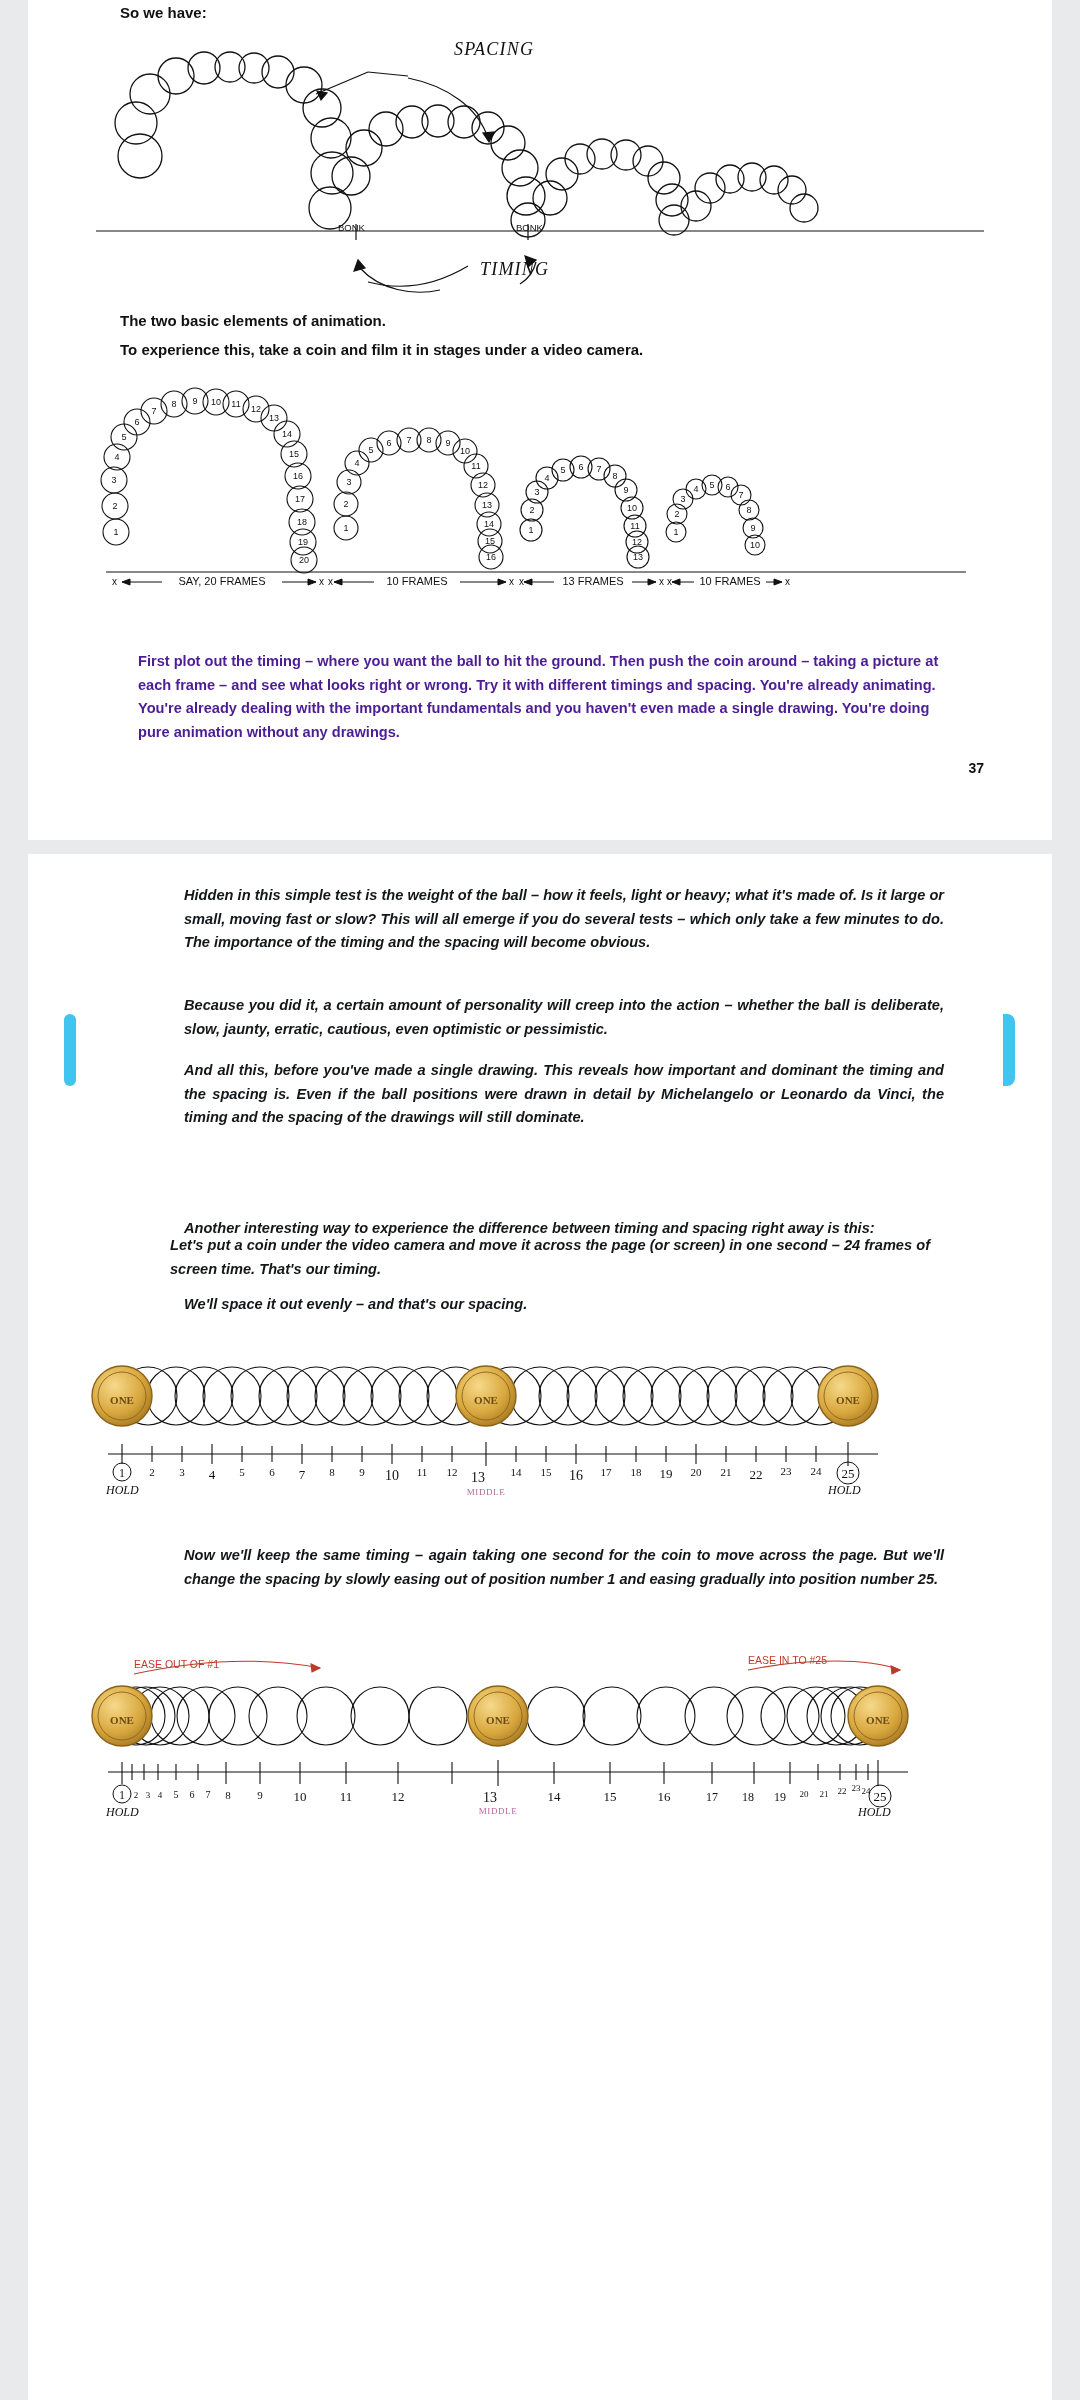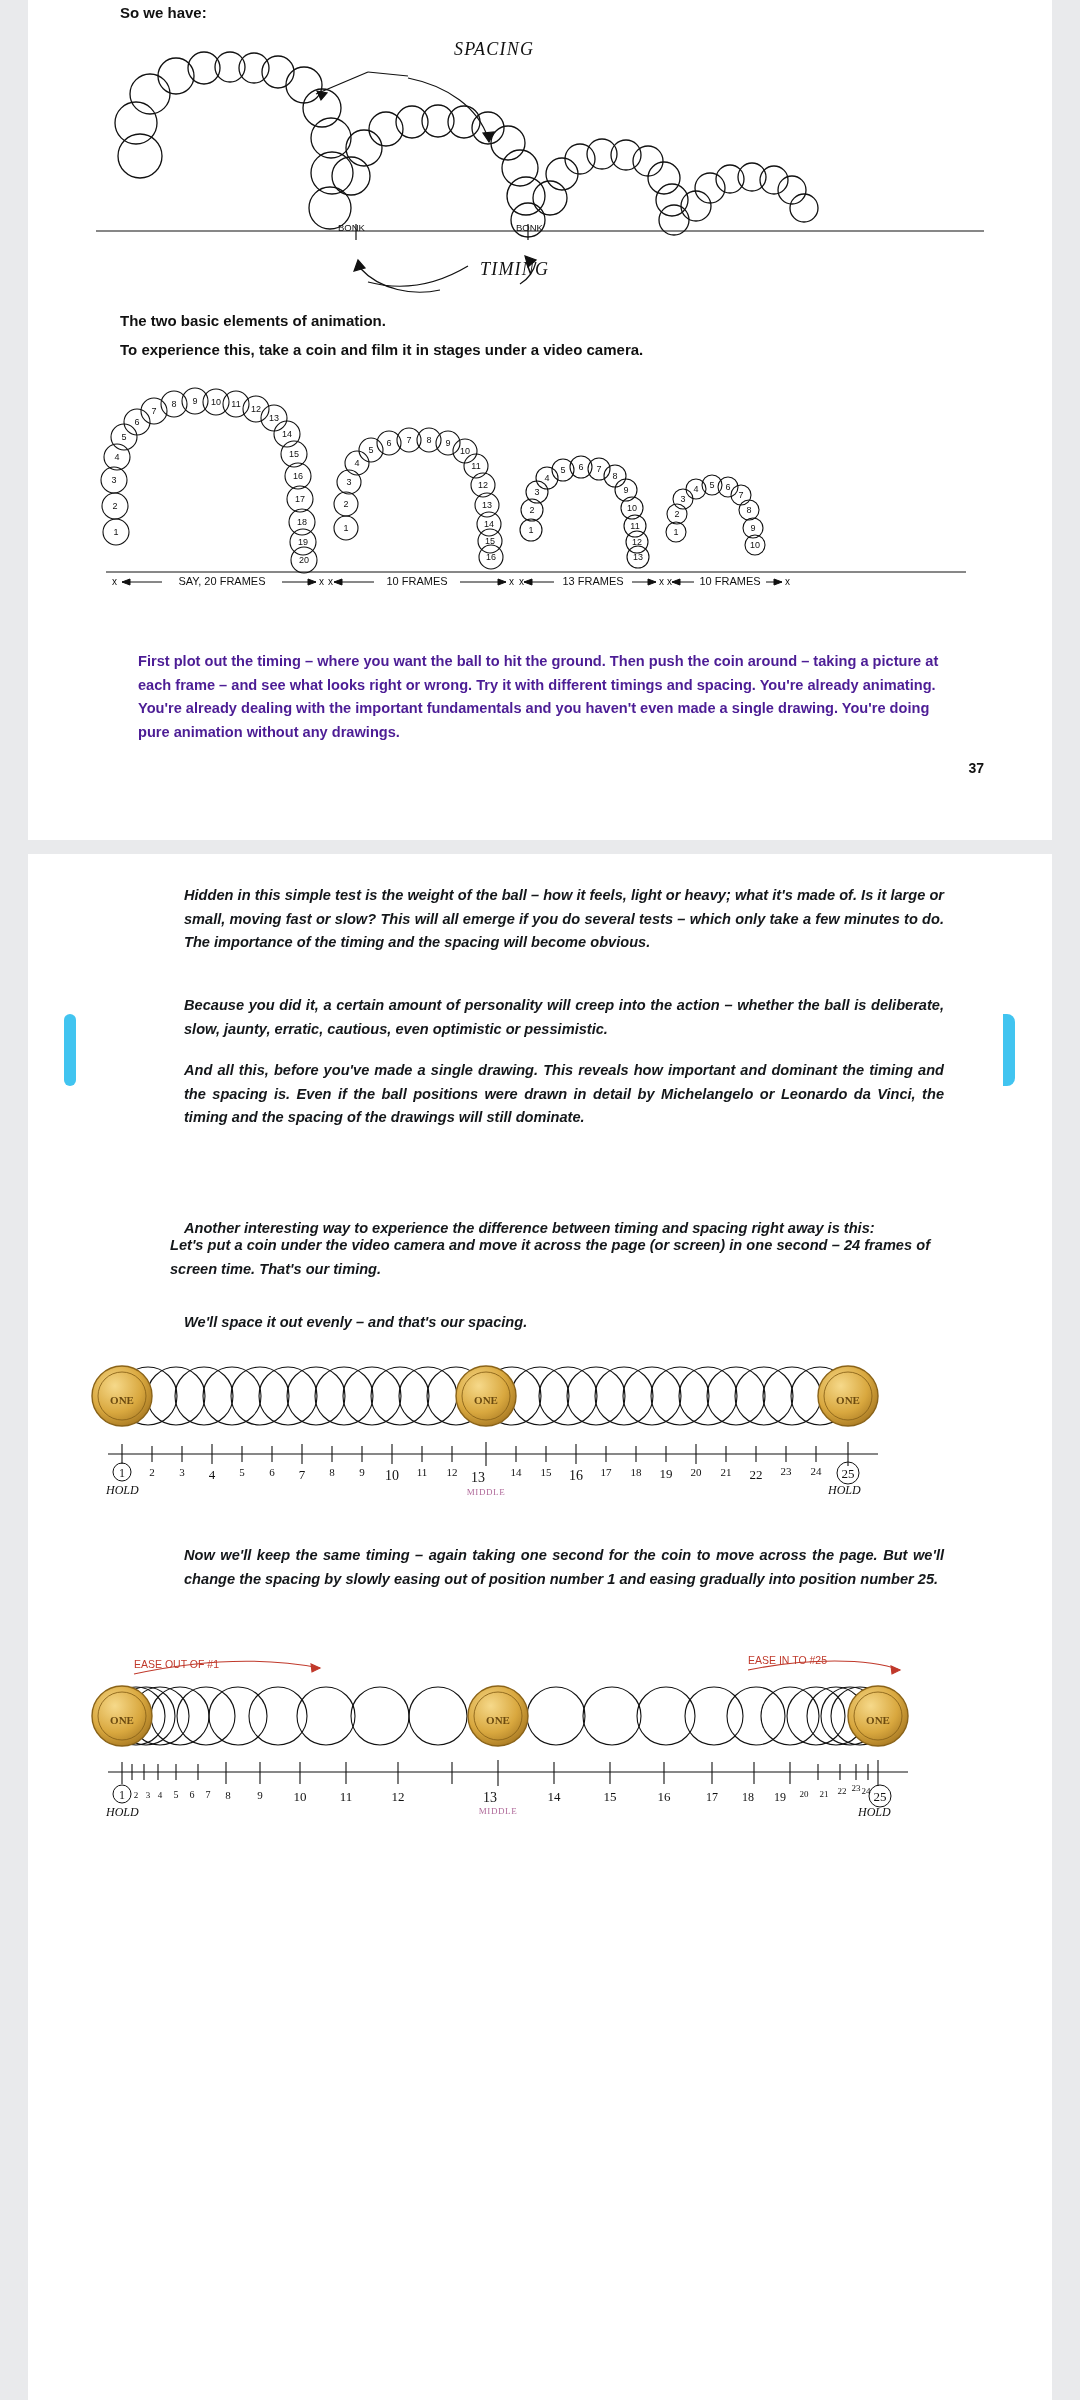--- a/index.html
+++ b/index.html
@@ -335,21 +335,21 @@
   <div class="para just" style="left:156px; top:30px; width:760px;">Hidden in this simple test is the weight of the ball – how it feels, light or heavy; what it's made of. Is it large or small, moving fast or slow? This will all emerge if you do several tests – which only take a few minutes to do. The importance of the timing and the spacing will become obvious.</div>
 
   <div class="para just" style="left:156px; top:205px; width:760px;">And all this, before you've made a single drawing. This reveals how important and dominant the timing and the spacing is. Even if the ball positions were drawn in detail by Michelangelo or Leonardo da Vinci, the timing and the spacing of the drawings will still dominate.</div>
 
   <div class="para just" style="left:156px; top:140px; width:760px;">Because you did it, a certain amount of personality will creep into the action – whether the ball is deliberate, slow, jaunty, erratic, cautious, even optimistic or pessimistic.</div>
 
   <div class="para just" style="left:156px; top:327px; width:760px;margin-top:36px;">Another interesting way to experience the difference between timing and spacing right away is this:</div>
 
   <div class="para just" style="left:142px; top:380px; width:760px;">Let's put a coin under the video camera and move it across the page (or screen) in one second – 24 frames of screen time. That's our timing.</div>
 
-  <div class="para just" style="left:156px; top:457px; width:760px;">We'll space it out evenly – and that's our spacing.</div>
+  <div class="para just" style="left:156px; top:439px; width:760px;">We'll space it out evenly – and that's our spacing.</div>
 
   <div class="svgwrap" style="left:60px; top:498px; width:900px; height:172px;">
     <svg width="900" height="172" viewBox="0 0 900 172" xmlns="http://www.w3.org/2000/svg">
       <defs>
         <radialGradient id="coinG" cx="38%" cy="33%" r="72%">
           <stop offset="0%" stop-color="#f6d98a"></stop>
           <stop offset="62%" stop-color="#d9a83f"></stop>
           <stop offset="100%" stop-color="#a97a23"></stop>
         </radialGradient>
       </defs>

